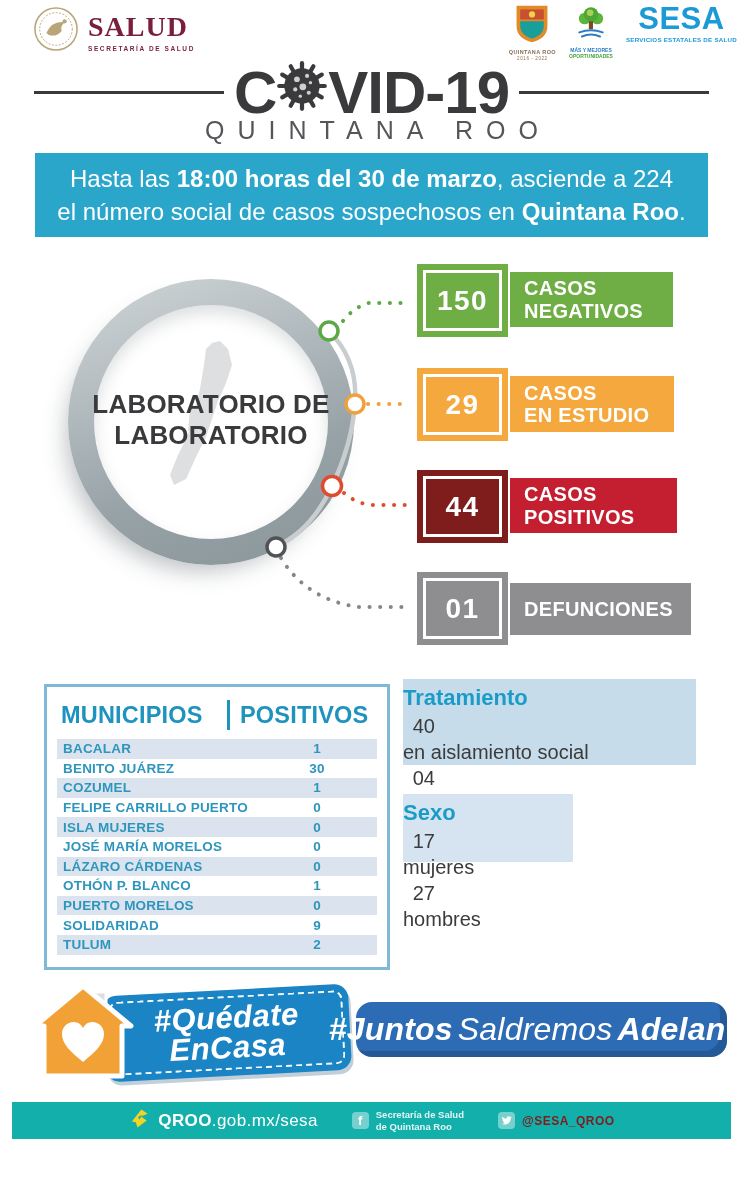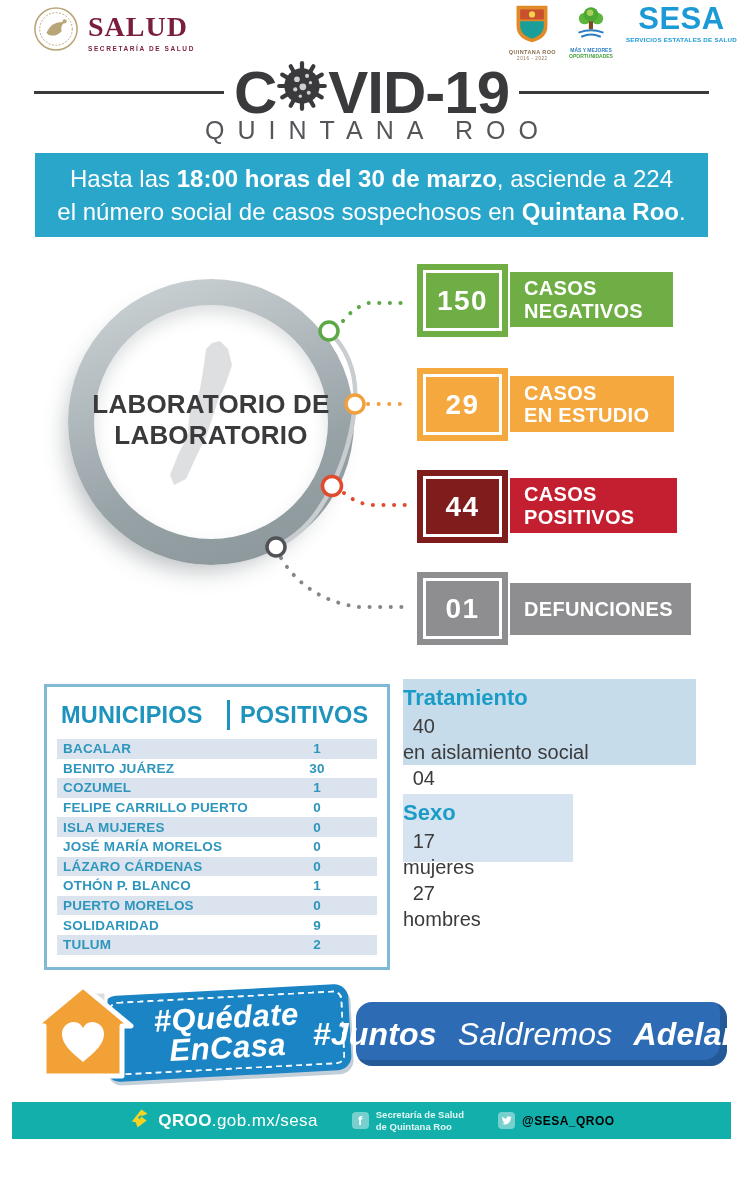--- a/index.html
+++ b/index.html
@@ -68,36 +68,36 @@
   .ibox-num{width:32px;text-align:right;margin-right:12px;}
   .tratamiento{left:403px;top:679px;width:293px;height:86px;background:#C6DCEA;}
   .sexo{left:403px;top:754px;width:170px;height:68px;background:#D5E4F0;margin-top:40px;}
   
   .quedate-plate{position:absolute;left:104px;top:990px;width:246px;height:86px;background:#1B84C5;border-radius:14px;
                  transform:rotate(-3deg);box-shadow:2px 4px 0 rgba(10,60,100,.25);}
   .quedate-dash{position:absolute;inset:6px;border:2.5px dashed rgba(255,255,255,.95);border-radius:9px;}
   .quedate-text{position:absolute;inset:0;display:flex;flex-direction:column;align-items:center;justify-content:center;
                 color:#fff;font-style:italic;font-weight:800;font-size:31px;line-height:30px;letter-spacing:.5px;}
   .house{position:absolute;left:28px;top:978px;}
-  .juntos{position:absolute;left:356px;top:1002px;width:371px;height:64px;background:#2D6CB5;border-radius:16px;
+  .juntos{position:absolute;left:356px;top:1002px;width:371px;height:55px;background:#2D6CB5;border-radius:16px;
           box-shadow:inset -7px -6px 0 rgba(15,40,80,.28);display:flex;align-items:center;justify-content:center;
-          color:#fff;font-style:italic;font-size:32px;letter-spacing:.2px;gap:16px;}
+          color:#fff;font-style:italic;font-size:32px;letter-spacing:.2px;}
   .juntos .jb{font-weight:800;}
   .juntos .jm{font-weight:400;margin:0 5px;}
   
   .footer{position:absolute;left:12px;top:1102px;width:719px;height:37px;background:#12AFAB;display:flex;
           align-items:center;justify-content:center;gap:34px;color:#fff;}
   .f-url{font-size:17px;letter-spacing:.4px;}
   .f-url b{font-weight:800;}
   .f-group{display:flex;align-items:center;gap:7px;}
   .f-icon{width:17px;height:17px;border-radius:4px;background:rgba(255,255,255,.42);display:flex;
           align-items:center;justify-content:center;}
   .f-fb{font-size:13px;font-weight:800;color:#fff;line-height:1;}
   .f-two{font-size:9.5px;line-height:1.18;color:#E2F7F4;font-weight:700;}
-  .f-handle{font-size:12px;color:#000000;font-weight:700;letter-spacing:.5px;}
+  .f-handle{font-size:12px;color:#7f1d1d;font-weight:700;letter-spacing:.5px;}
 </style>
 </head>
 <body>
 
 <div class="page">
 
   <div class="salud-logo">
     <span>
       <svg width="46" height="46" viewBox="0 0 48 48">
         <circle cx="24" cy="24" r="22" fill="none" stroke="#B9A678" stroke-width="1.6"></circle>

